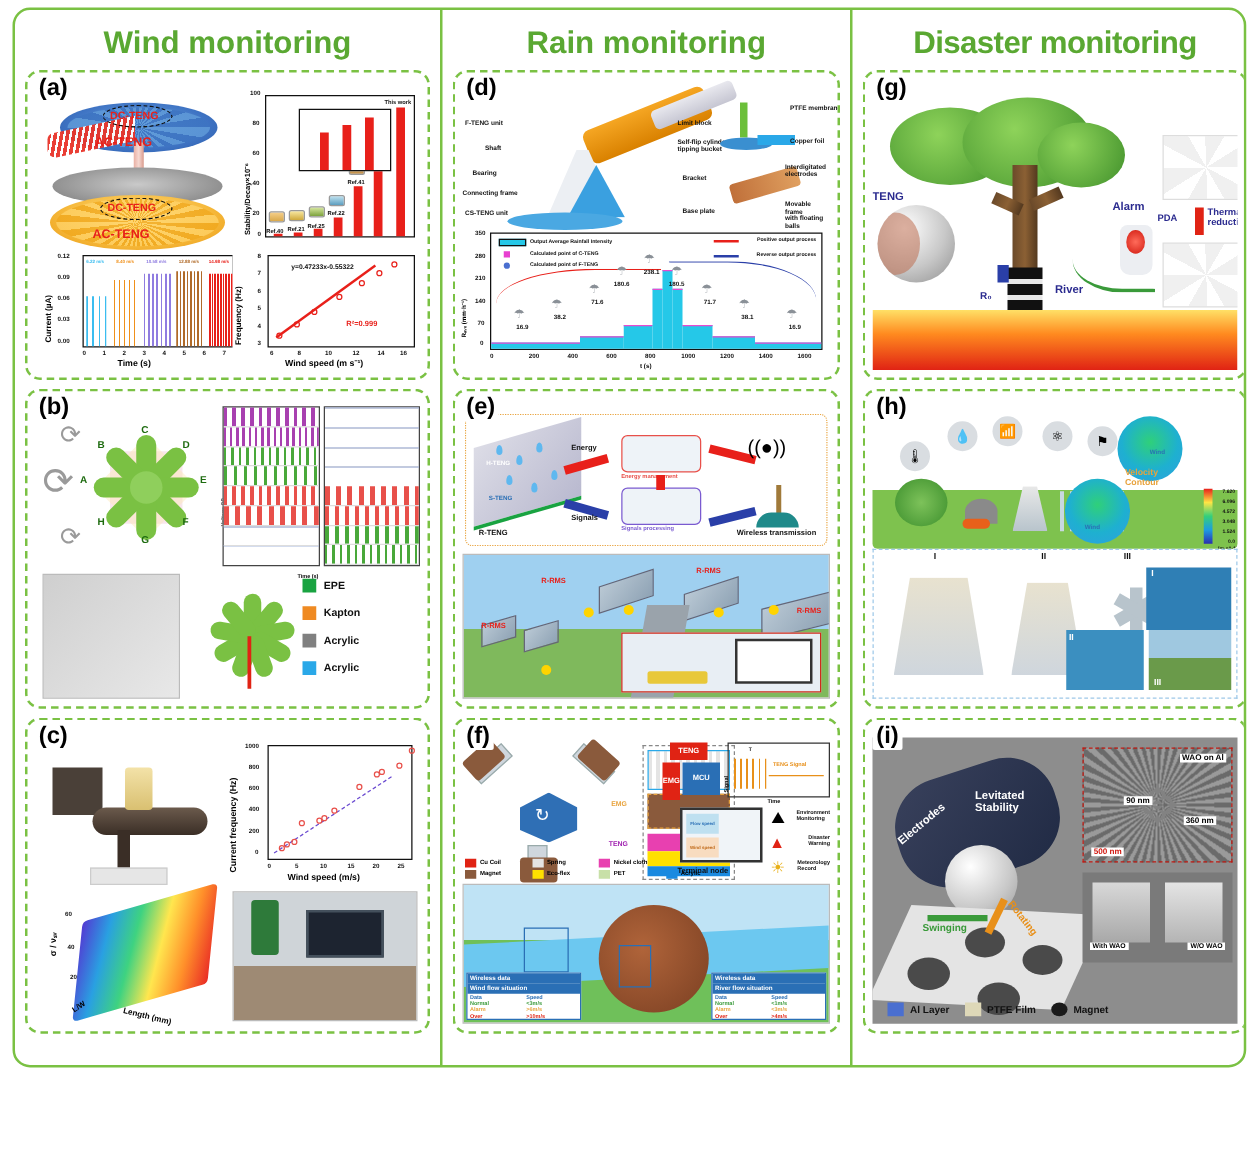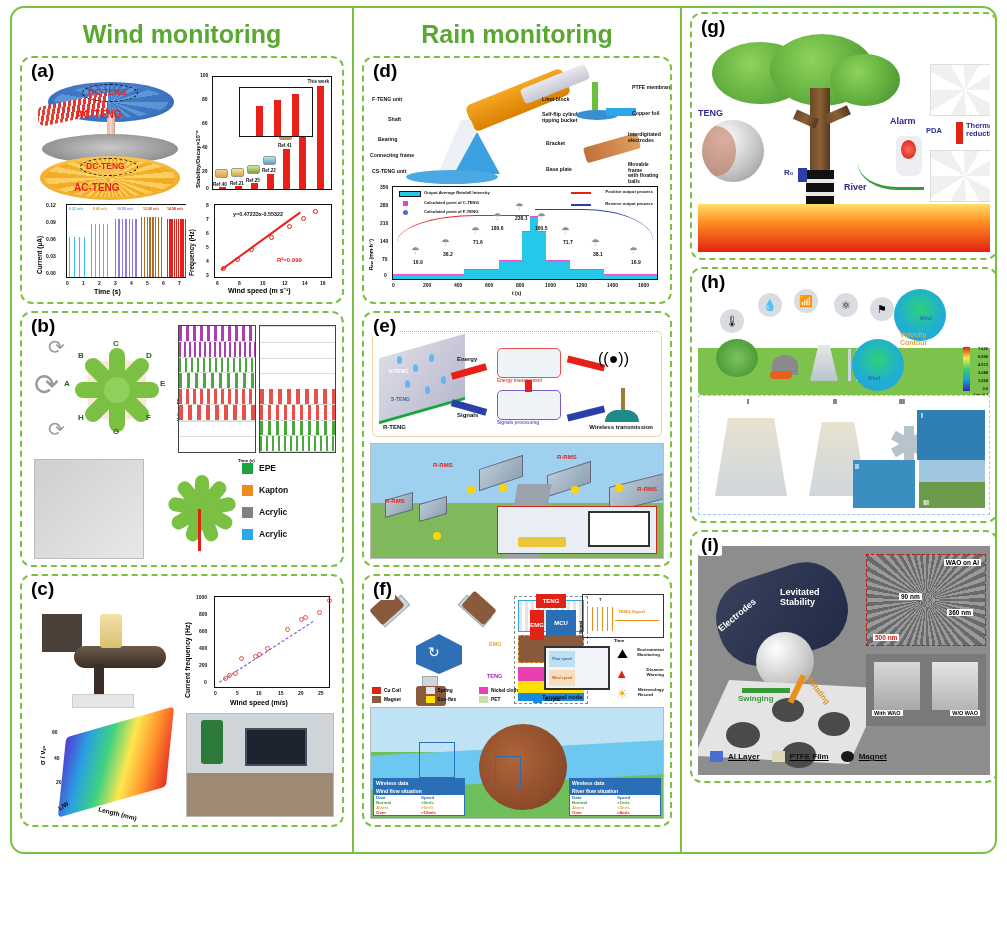--- a/index.html
+++ b/index.html
@@ -271,21 +271,21 @@
              transform:rotate(-18deg); }
   .osc-ball{ position:absolute; left:58px; top:86px; width:58px; height:58px;
              border-radius:50%;
              background:radial-gradient(circle at 35% 30%,#fff,#c8c8c8 60%,#9a9a9a); }
   .ilab{ position:absolute; color:#fff; font-weight:bold; font-size:9px; }
   .sem{ position:absolute; border:1.6px dashed #c01810;
         background:repeating-conic-gradient(from 0deg,#6a6a6a 0 4deg,#9a9a9a 4deg 8deg); }
   .semtag{ position:absolute; background:#fff; font-size:6.5px; font-weight:bold;
            padding:0 2px; }
   .i-legend{ position:absolute; left:12px; bottom:6px; right:12px; height:18px;
-             display:flex; align-items:flex-start; gap:12px;text-decoration:underline; }
+             display:flex; align-items:flex-end; gap:12px; }
   .il-sw{ width:13px; height:11px; }
   .il-tx{ font-size:8px; font-weight:bold; color:#111; }
 </style>
 </head>
 <body>
 
 <div class="page">
 
 
   <div class="main-frame">
@@ -849,40 +849,41 @@
             <div style="display:flex;color:#e02314;">
               <div style="flex:1;padding:0 2px;">Over</div>
               <div style="flex:1;padding:0 2px;">&gt;4m/s</div>
             </div>
           </div>
         </div>
       </div>
     </div>
 
     <div class="column col-dis">
+      <div class="col-header">Disaster monitoring</div>
 
       <div class="panel h-g">
         <div class="panel-tag">(g)</div>
 
         <div class="g-scene">
           <div class="tree-crown" style="left:14px;top:14px;width:96px;height:62px;"></div>
           <div class="tree-crown" style="left:72px;top:6px;width:104px;height:72px;"></div>
           <div class="tree-crown" style="left:132px;top:26px;width:70px;height:52px;"></div>
           <div class="trunk" style="left:112px;top:60px;width:20px;height:118px;"></div>
           <div class="trunk" style="left:96px;top:86px;width:24px;height:10px;transform:rotate(24deg);"></div>
           <div class="trunk" style="left:126px;top:82px;width:26px;height:10px;transform:rotate(-24deg);"></div>
 
           <div style="position:absolute;left:4px;top:92px;width:62px;height:62px;border-radius:50%;background:radial-gradient(circle at 35% 30%,#fff,#c8c8c8 55%,#8e8e8e);overflow:hidden;">
             <div style="position:absolute;left:-6px;top:6px;width:40px;height:50px;border-radius:50%;background:rgba(190,110,80,.55);"></div>
           </div>
           <div class="glab" style="left:0px;top:80px;">TENG</div>
 
           <div style="position:absolute;left:108px;top:142px;width:28px;height:44px;background:repeating-linear-gradient(180deg,#111 0 9px,#e8e8e8 9px 13px);"></div>
           <div style="position:absolute;left:100px;top:140px;width:9px;height:14px;background:#2a3fa8;"></div>
-          <div class="glab" style="left:86px;top:140px;font-size:8px;">R₀</div>
+          <div class="glab" style="left:86px;top:160px;font-size:8px;">R₀</div>
           <div class="glab" style="left:146px;top:154px;">River</div>
 
           <div class="alarm" style="left:198px;top:108px;"></div>
           <div class="alarm-led" style="left:203px;top:112px;"></div>
           <div class="glab" style="left:192px;top:88px;">Alarm</div>
 
           <div style="position:absolute;left:232px;top:36px;width:70px;height:52px;background:repeating-conic-gradient(from 30deg,#fff 0 28deg,#f0f0f0 28deg 60deg);border:1px solid #ddd;"></div>
           <div style="position:absolute;left:232px;top:122px;width:70px;height:52px;background:repeating-conic-gradient(from 30deg,#fff 0 28deg,#f0f0f0 28deg 60deg);border:1px solid #ddd;"></div>
           <div style="position:absolute;left:258px;top:94px;width:7px;height:22px;background:#e02314;"></div>
           <div class="glab" style="left:228px;top:98px;font-size:7.5px;">PDA</div>

